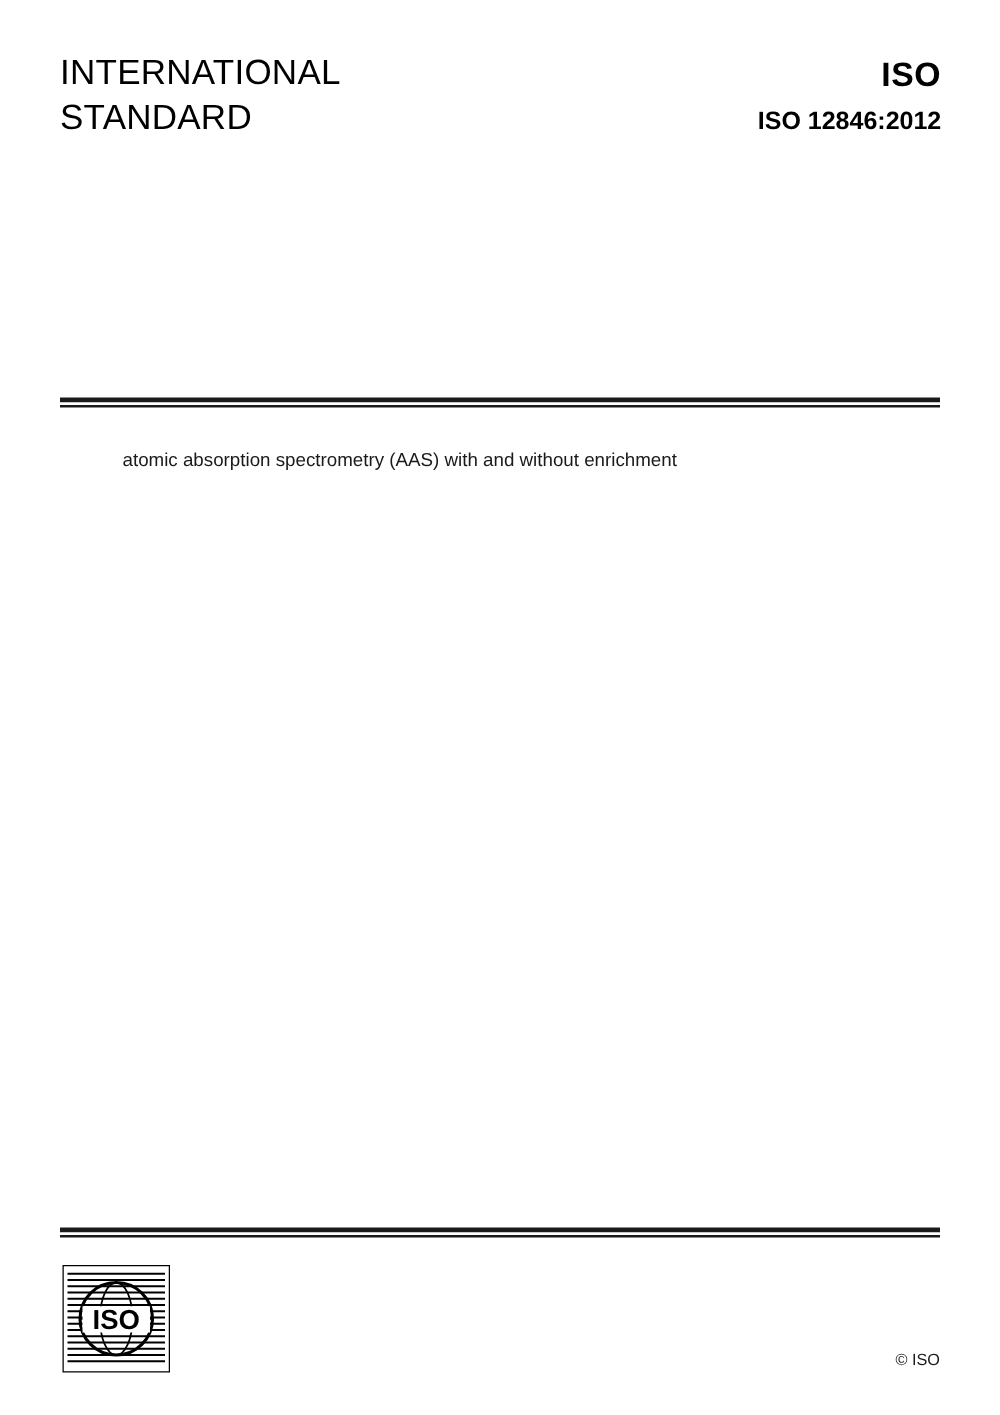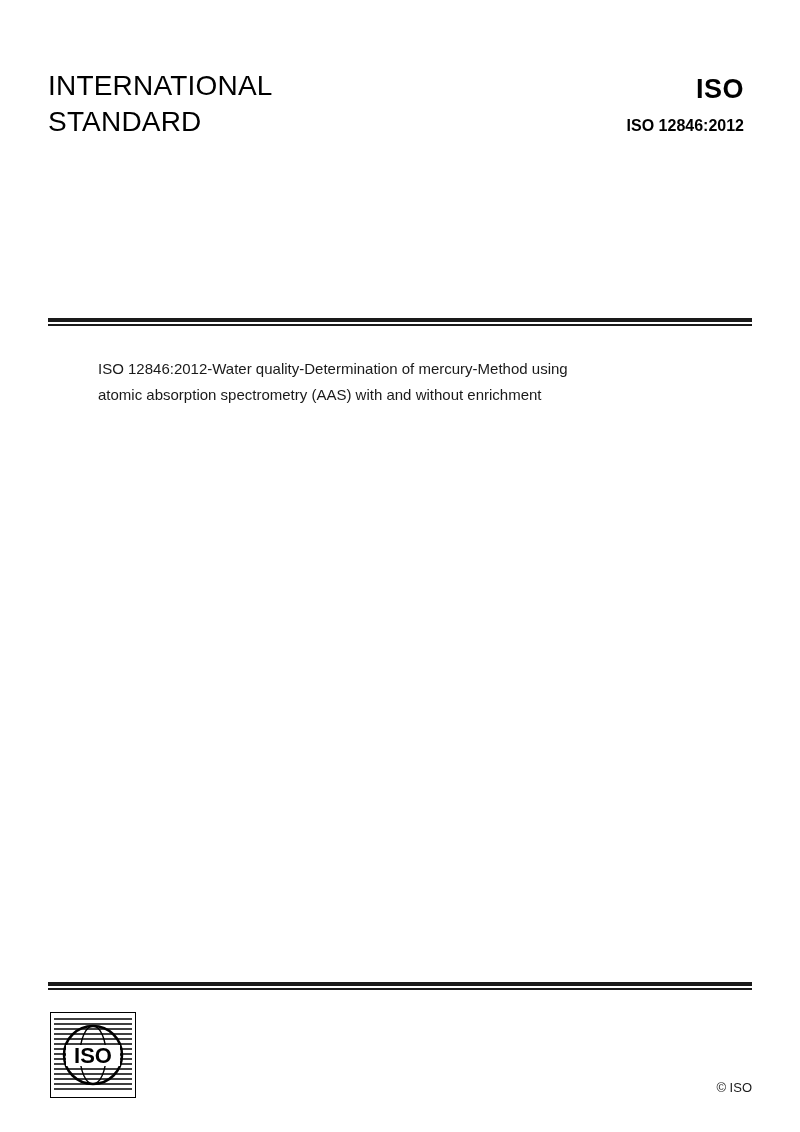--- a/index.html
+++ b/index.html
@@ -18,46 +18,45 @@
     margin: 0 auto;
     background: #ffffff;
     overflow: hidden;
   }
 
   
   .header {
     position: absolute;
     top: 40px;
     left: 48px;
-    right: 56px;
+    right: 47px;
     display: flex;
     justify-content: space-between;
-    align-items: flex-end;
-    margin-top: 28px;
+    align-items: center;
   }
   .doc-type {
     font-size: 28px;
     line-height: 36px;
     font-weight: 400;
     letter-spacing: 0.2px;
     color: #000;
     white-space: pre-line;
   }
   .header-right {
     text-align: right;
     padding-top: 4px;
   }
   .iso-logo-text {
     font-size: 27px;
     font-weight: bold;
     letter-spacing: 0.5px;
     line-height: 30px;
   }
   .iso-ref {
-    font-size: 16px;
+    font-size: 20px;
     font-weight: bold;
     line-height: 28px;
     margin-top: 8px;
     white-space: nowrap;
   }
 
   
   .rule {
     position: absolute;
     left: 48px;
@@ -124,21 +123,20 @@
     </div>
   </div>
 
   <div class="rule" id="rule-top">
     <div class="thick"></div>
     <div class="gap"></div>
     <div class="thin"></div>
   </div>
 
   <div class="title-block">
-    <p>ISO 12846:2012-Water quality-Determination of mercury-Method using</p>
     <p>atomic absorption spectrometry (AAS) with and without enrichment</p>
   </div>
 
   <div class="rule" id="rule-bottom">
     <div class="thick"></div>
     <div class="gap"></div>
     <div class="thin"></div>
   </div>
 
   <div class="footer-logo">

